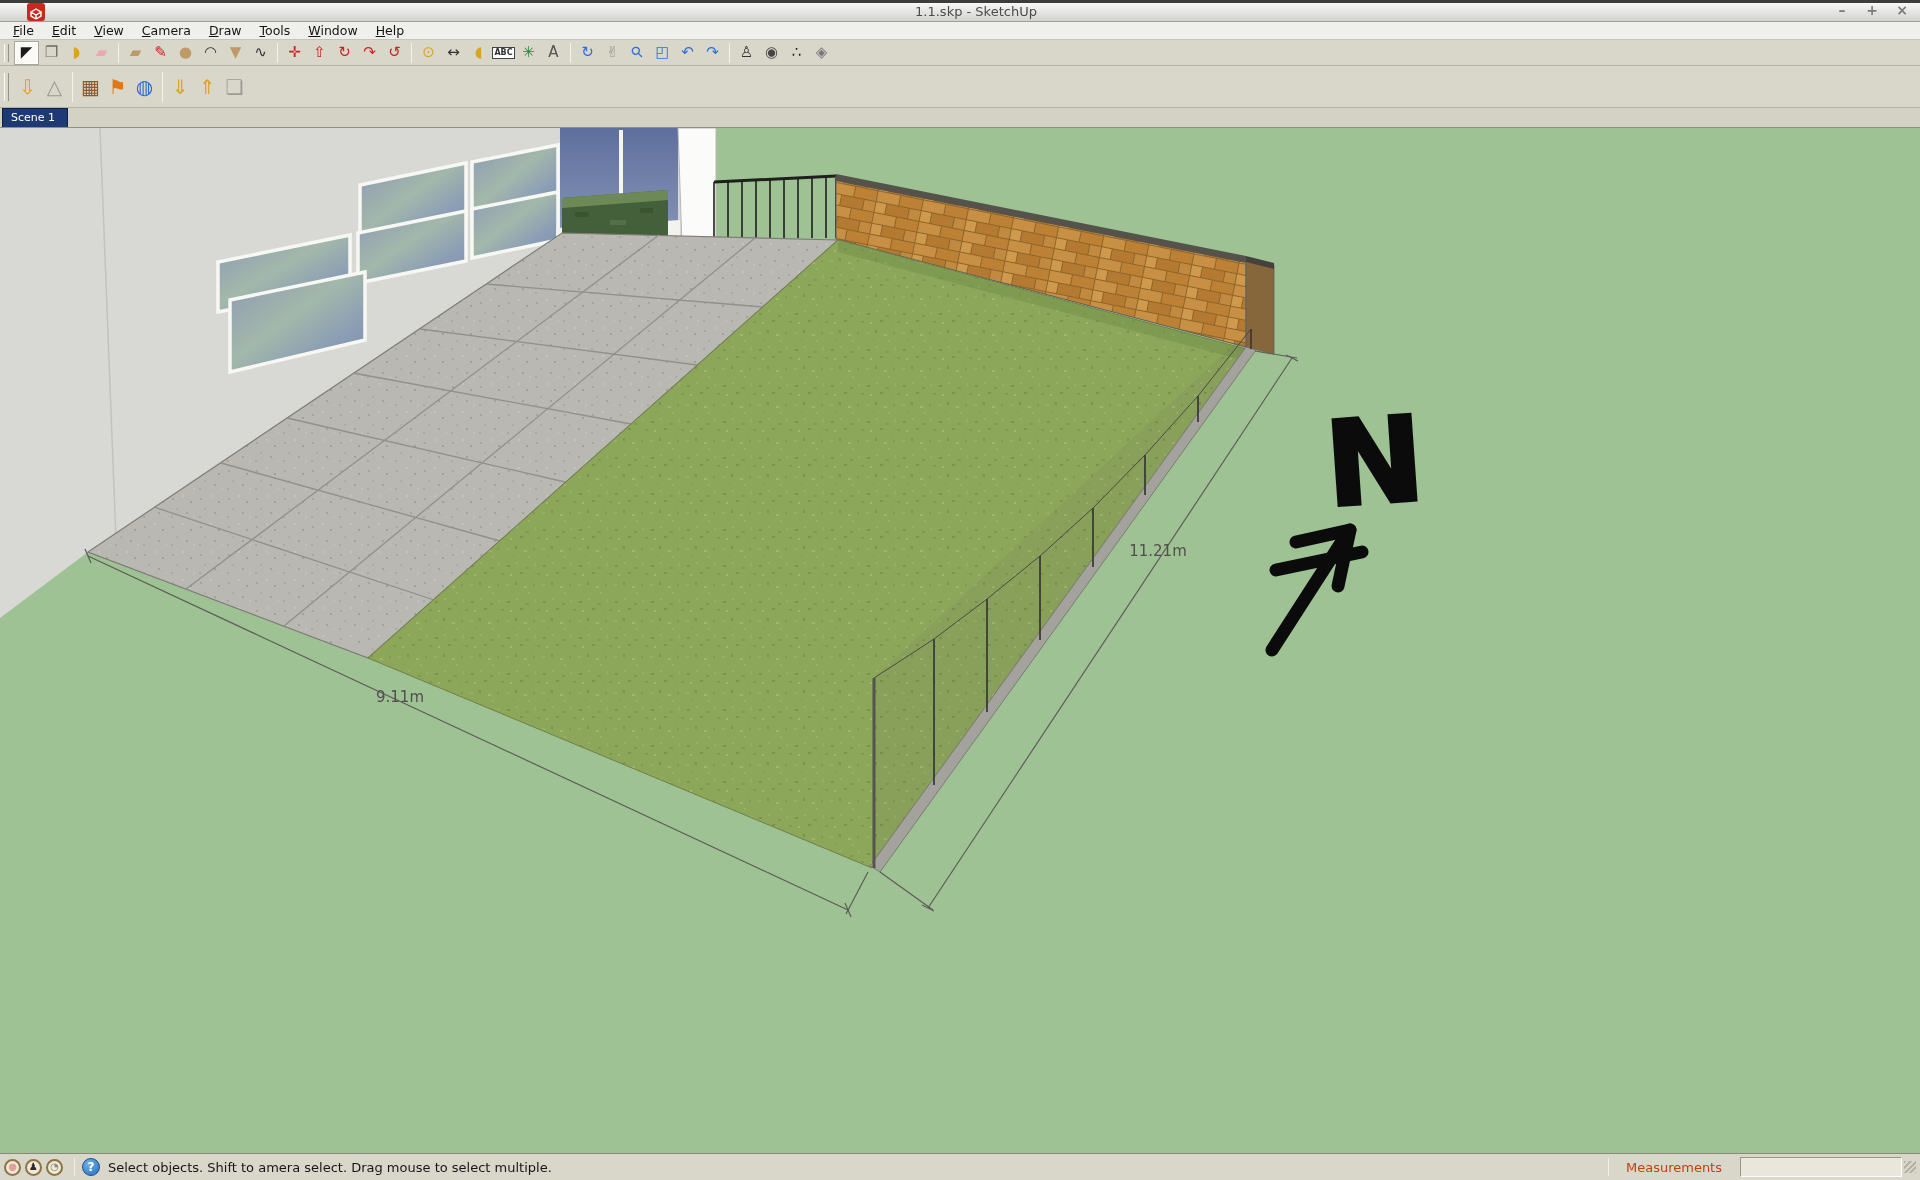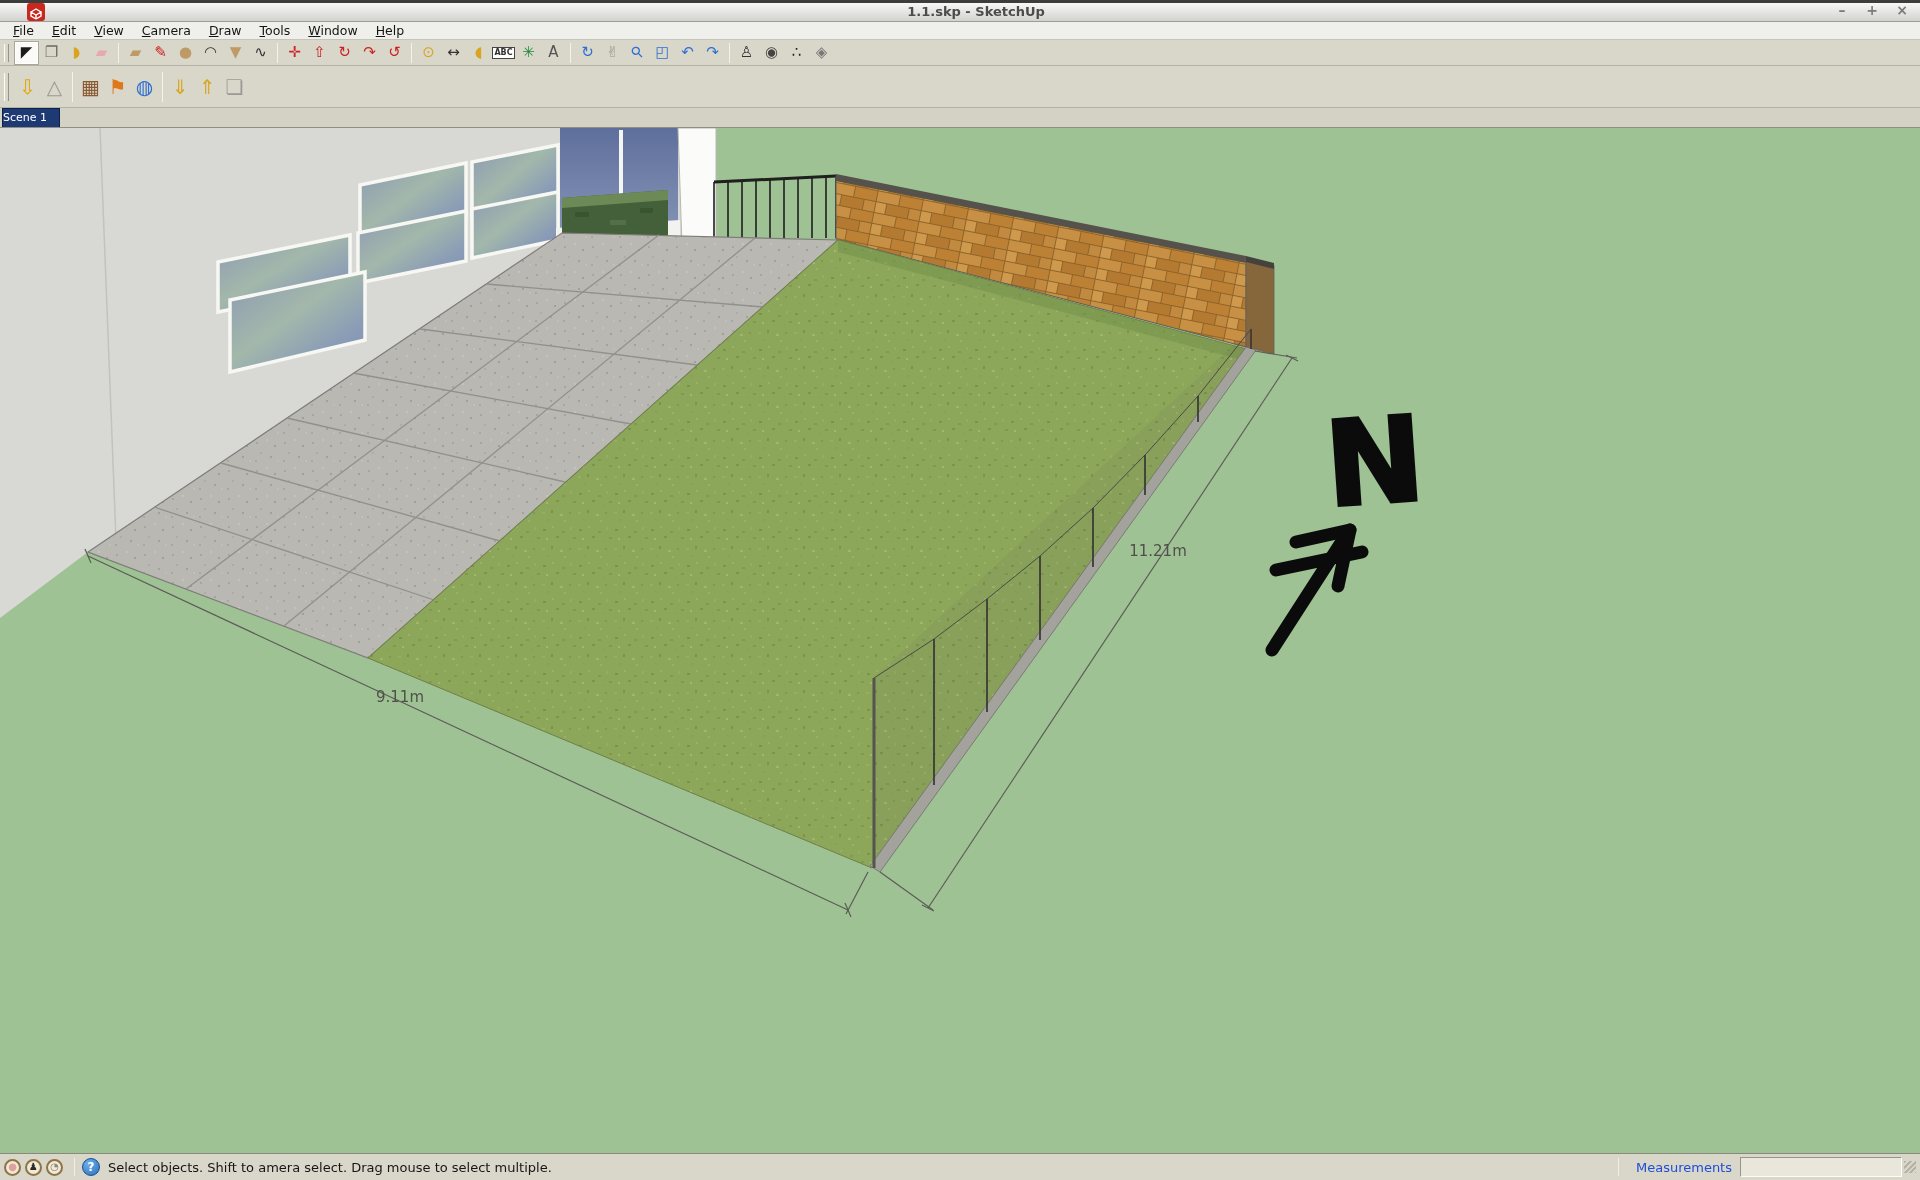--- a/index.html
+++ b/index.html
@@ -5,21 +5,21 @@
   html,body{margin:0;padding:0;width:1920px;height:1180px;overflow:hidden;
     font-family:"DejaVu Sans",sans-serif;background:#d9d6ca;-webkit-font-smoothing:antialiased;}
   *{box-sizing:border-box;}
 
   
   .titlebar{position:relative;height:22px;background:linear-gradient(#fefefe,#d2d2cf);
     border-bottom:1px solid #9c9c98;}
   .titlebar .topstrip{position:absolute;top:0;left:0;right:0;height:3px;background:#3d3d3b;}
   .titlebar .logo{position:absolute;left:27px;top:3px;width:18px;height:18px;}
   .titlebar .title{position:absolute;left:0;right:0;top:4px;text-align:center;
-    font-size:13px;font-weight:bold;color:#4c4c4a;margin-left:32px;}
+    font-size:13px;font-weight:normal;color:#4c4c4a;margin-left:32px;}
   .winctl{position:absolute;right:10px;top:2px;display:flex;gap:14px;}
   .winctl span{width:16px;height:16px;font-size:14px;line-height:16px;text-align:center;
     color:#7c7c7a;cursor:default;font-weight:bold;}
 
   
   .menubar{height:18px;background:#efefec;border-bottom:1px solid #c6c4ba;
     display:flex;align-items:center;padding-left:4px;}
   .menu-item{font-size:12.5px;color:#141414;padding:0 9px;line-height:17px;cursor:default;}
   .menu-item u{text-decoration:underline;}
 
@@ -34,40 +34,40 @@
   .tb2 .tbtn{width:27px;height:38px;}
   .tbtn .glyph{font-size:15px;line-height:1;display:inline-block;font-family:"DejaVu Sans",sans-serif;}
   .tb2 .tbtn .glyph{font-size:20px;}
   .tbtn .glyph.small{font-size:8px;font-weight:bold;letter-spacing:0;border:1px solid #444;padding:1px 1px;background:#fff;}
   .tbtn.pressed{background:#fbfaf6;border:1px solid #a9a79a;box-shadow:inset 0 0 0 1px #ffffff;}
   .tsep{width:1px;height:20px;background:#9d9b90;border-right:1px solid #f4f2ea;margin:0 4px;}
   .tb2 .tsep{height:30px;}
 
   
   .scenebar{height:20px;background:#d4d1c5;border-bottom:1px solid #8f8d84;display:flex;align-items:flex-end;padding-left:2px;}
-  .scene-tab{font-size:11px;padding:2px 12px 3px 0;cursor:default;}
+  .scene-tab{font-size:11px;padding:2px 12px 3px 8px;cursor:default;}
   .scene-tab.active{background:#1e3a75;color:#fff;border:1px solid #0d2148;border-bottom:none;}
 
   
   .viewport{height:1025px;position:relative;background:#9fc295;}
   .viewport svg{display:block;}
 
   
   .statusbar{height:27px;background:#d9d6ca;border-top:1px solid #8b897f;
     display:flex;align-items:center;padding:0 4px;font-size:13px;color:#161616;}
   .scircle{width:17px;height:17px;border-radius:50%;border:2px solid #8d7446;background:#f2e9d4;
     display:inline-flex;align-items:center;justify-content:center;margin-right:4px;}
   .scircle span{font-size:10px;line-height:1;}
   .sdiv{width:1px;height:18px;background:#a5a399;border-right:1px solid #f0eee6;margin:0 7px;}
   .help-circle{width:18px;height:18px;border-radius:50%;background:radial-gradient(circle at 35% 30%,#6fb1e8,#2a6fc0);
     color:#fff;font-weight:bold;font-size:12px;display:inline-flex;align-items:center;justify-content:center;
     border:1px solid #1c4e8a;margin-right:8px;}
   .status-msg{white-space:nowrap;}
   .spacer{flex:1;}
-  .meas-label{margin:0 8px 0 10px;color:#1d4ed8;}
+  .meas-label{margin:0 18px 0 10px;color:#c2410c;}
   .meas-input{width:162px;height:20px;background:#e9e6db;border:1px solid #97948a;
     border-bottom-color:#fdfcf8;border-right-color:#fdfcf8;font-size:12px;padding:0 4px;
     font-family:"DejaVu Sans",sans-serif;}
   .grip{width:12px;height:12px;margin-left:2px;
     background:repeating-linear-gradient(135deg,#b5b2a6 0 2px,transparent 2px 4px);}
 </style>
 </head>
 <body>
 
 <div class="titlebar">

